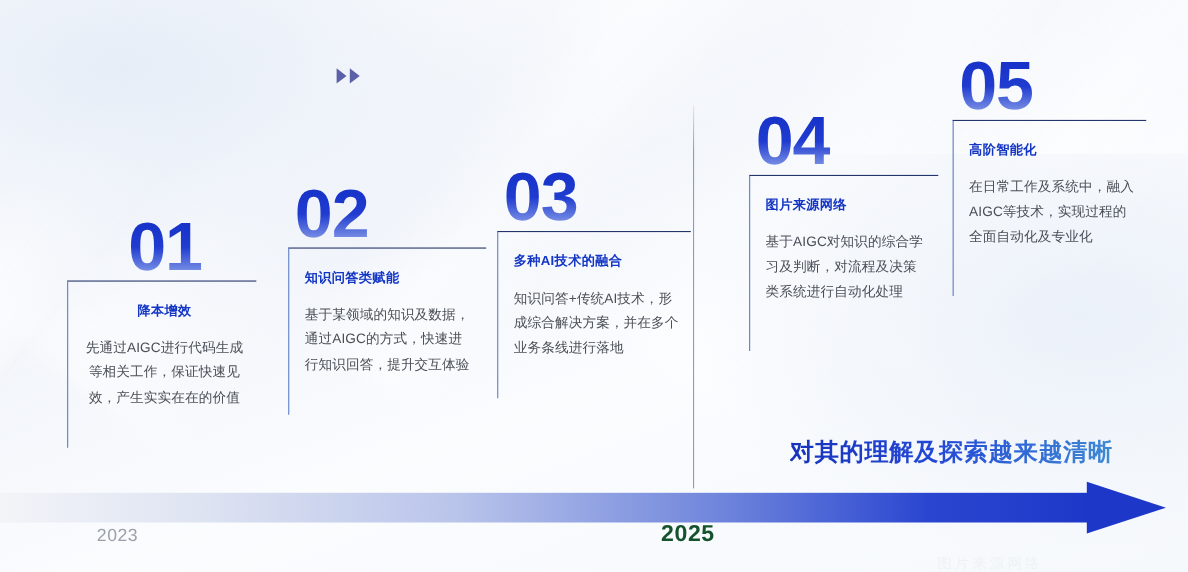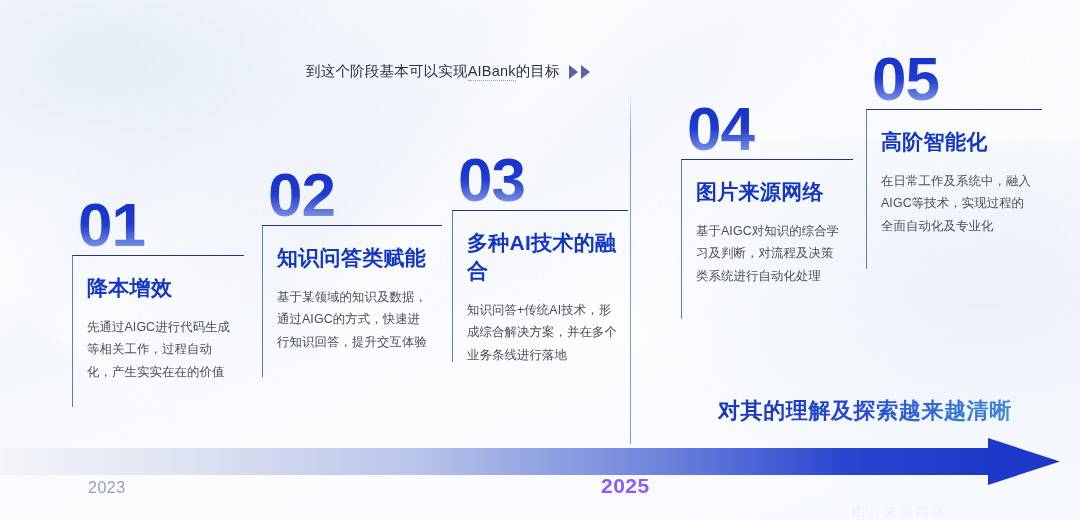--- a/index.html
+++ b/index.html
@@ -62,30 +62,30 @@
     -webkit-text-fill-color:transparent;
     margin-left:6px;
   }
   .card{
     border-top:1.6px solid #25356b;
     border-left:1.4px solid #5a7fc4;
     padding:18px 10px 0 14px;
     box-sizing:border-box;
   }
   .card h3{
-    margin:0 0 14px 0;font-size:21px;font-weight:700;color:#1436c4;
+    margin:0 0 14px 0;font-size:12px;font-weight:700;color:#1436c4;
     letter-spacing:.3px;
   }
   .card p{
     margin:0;font-size:12.4px;line-height:1.82;color:#4a4f57;
     letter-spacing:.1px;
   }
 
   
-  #stage-1{left:72px;top:196px;} #stage-1 .card{width:172px;height:152px;}
+  #stage-1{left:61px;top:196px;text-align:center;} #stage-1 .card{width:172px;height:152px;}
   #stage-2{left:262px;top:166px;} #stage-2 .card{width:180px;height:152px;}
   #stage-3{left:452px;top:151px;} #stage-3 .card{width:176px;height:152px;}
   #stage-4{left:637px;top:100px;padding-left:44px;} #stage-4 .card{width:172px;height:160px;}
   #stage-5{left:820px;top:50px;padding-left:46px;}  #stage-5 .card{width:176px;height:160px;}
 
   
   #divider{
     position:absolute;left:630px;top:96px;width:1.4px;height:348px;
     background:linear-gradient(180deg,rgba(120,160,205,.15) 0%,#7ba2cc 12%,#7ba2cc 92%,#7ba2cc 100%);
   }
@@ -98,21 +98,21 @@
     -webkit-background-clip:text;background-clip:text;color:transparent;
     -webkit-text-fill-color:transparent;white-space:nowrap;
   }
 
   
   #arrow{position:absolute;left:0;top:436px;width:1080px;height:52px;}
 
   
   .year{position:absolute;font-size:16px;color:#9aa1ab;letter-spacing:.5px;}
   #year-start{left:88px;top:479px;}
-  #year-end{left:601px;top:474px;font-size:21px;font-weight:700;color:#8b5cf6;}
+  #year-end{left:601px;top:474px;font-size:21px;font-weight:700;color:#14532d;}
 
   
   #watermark{
     position:absolute;left:852px;top:503px;
     font-size:13px;color:#eef1f5;letter-spacing:3px;white-space:nowrap;
     user-select:none;
   }
 </style>
 </head>
 <body>
@@ -123,34 +123,33 @@
   <div class="streak s2"></div>
   <div class="streak s3"></div>
   <div class="streak s4"></div>
   <div class="streak s5"></div>
   <div class="streak s6"></div>
   <div class="tint"></div>
   <div class="tint2"></div>
 </div>
 
 <div id="caption">
-  <div class="txt"><span>到这个阶段基本可以实现</span><span class="ul">AIBank</span><span>的目标</span></div>
   <div class="chev">
     <i></i>
       <i></i>
   </div>
 </div>
 
 <div id="divider"></div>
 
 <div class="stage" id="stage-1">
   <div class="num">01</div>
   <div class="card">
     <h3>降本增效</h3>
-    <p>先通过AIGC进行代码生成等相关工作，过程自动化，产生实实在在的价值</p>
+    <p>先通过AIGC进行代码生成等相关工作，保证快速见效，产生实实在在的价值</p>
   </div>
 </div>
 
 <div class="stage" id="stage-2">
   <div class="num">02</div>
   <div class="card">
     <h3>知识问答类赋能</h3>
     <p>基于某领域的知识及数据，通过AIGC的方式，快速进行知识回答，提升交互体验</p>
   </div>
 </div>

